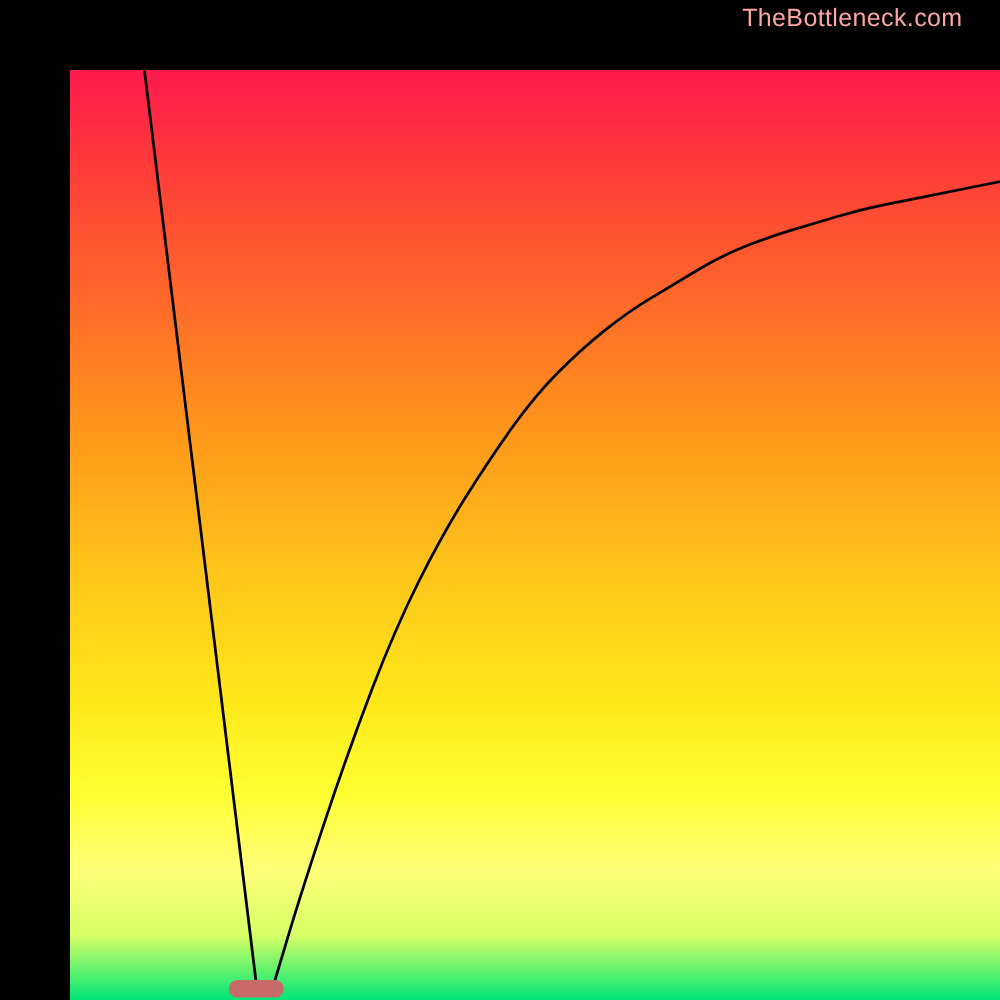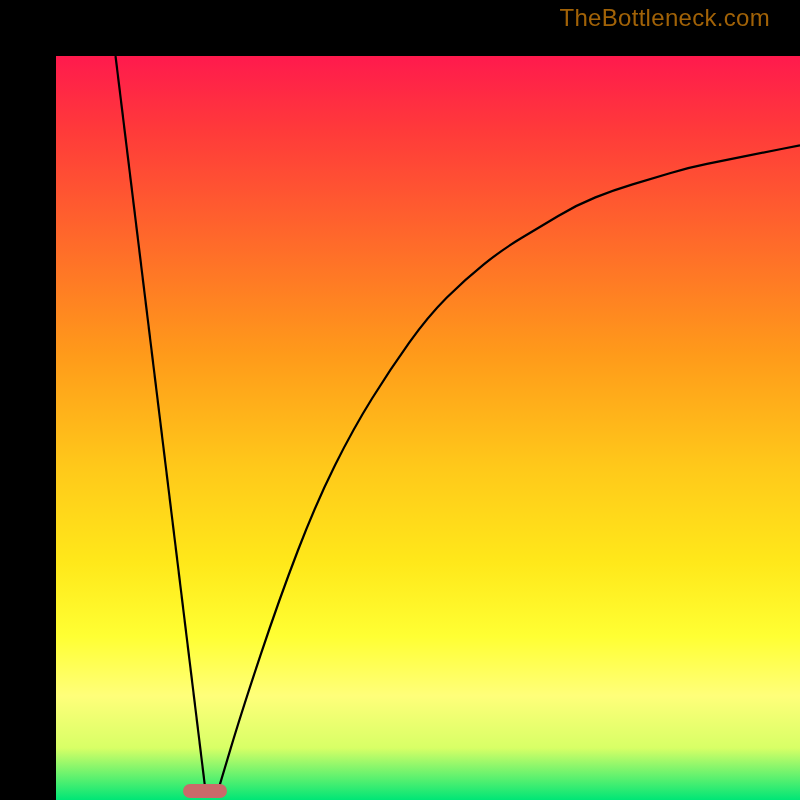--- a/index.html
+++ b/index.html
@@ -35,22 +35,22 @@
       #ffe81a 68%,
       #ffff33 78%,
       #ffff7a 86%,
       #d8ff66 93%,
       #00e676 100%);
   }
   .watermark {
     position: absolute;
     top: 4px;
     right: 30px;
-    color: #a16207;
-    font-size: 24px;
+    color: #fca5a5;
+    font-size: 20px;
     font-weight: 500;
     letter-spacing: 0.3px;
     z-index: 10;
   }
   svg.curve {
     position: absolute;
     top: 0;
     left: 0;
     width: 744px;
     height: 744px;

